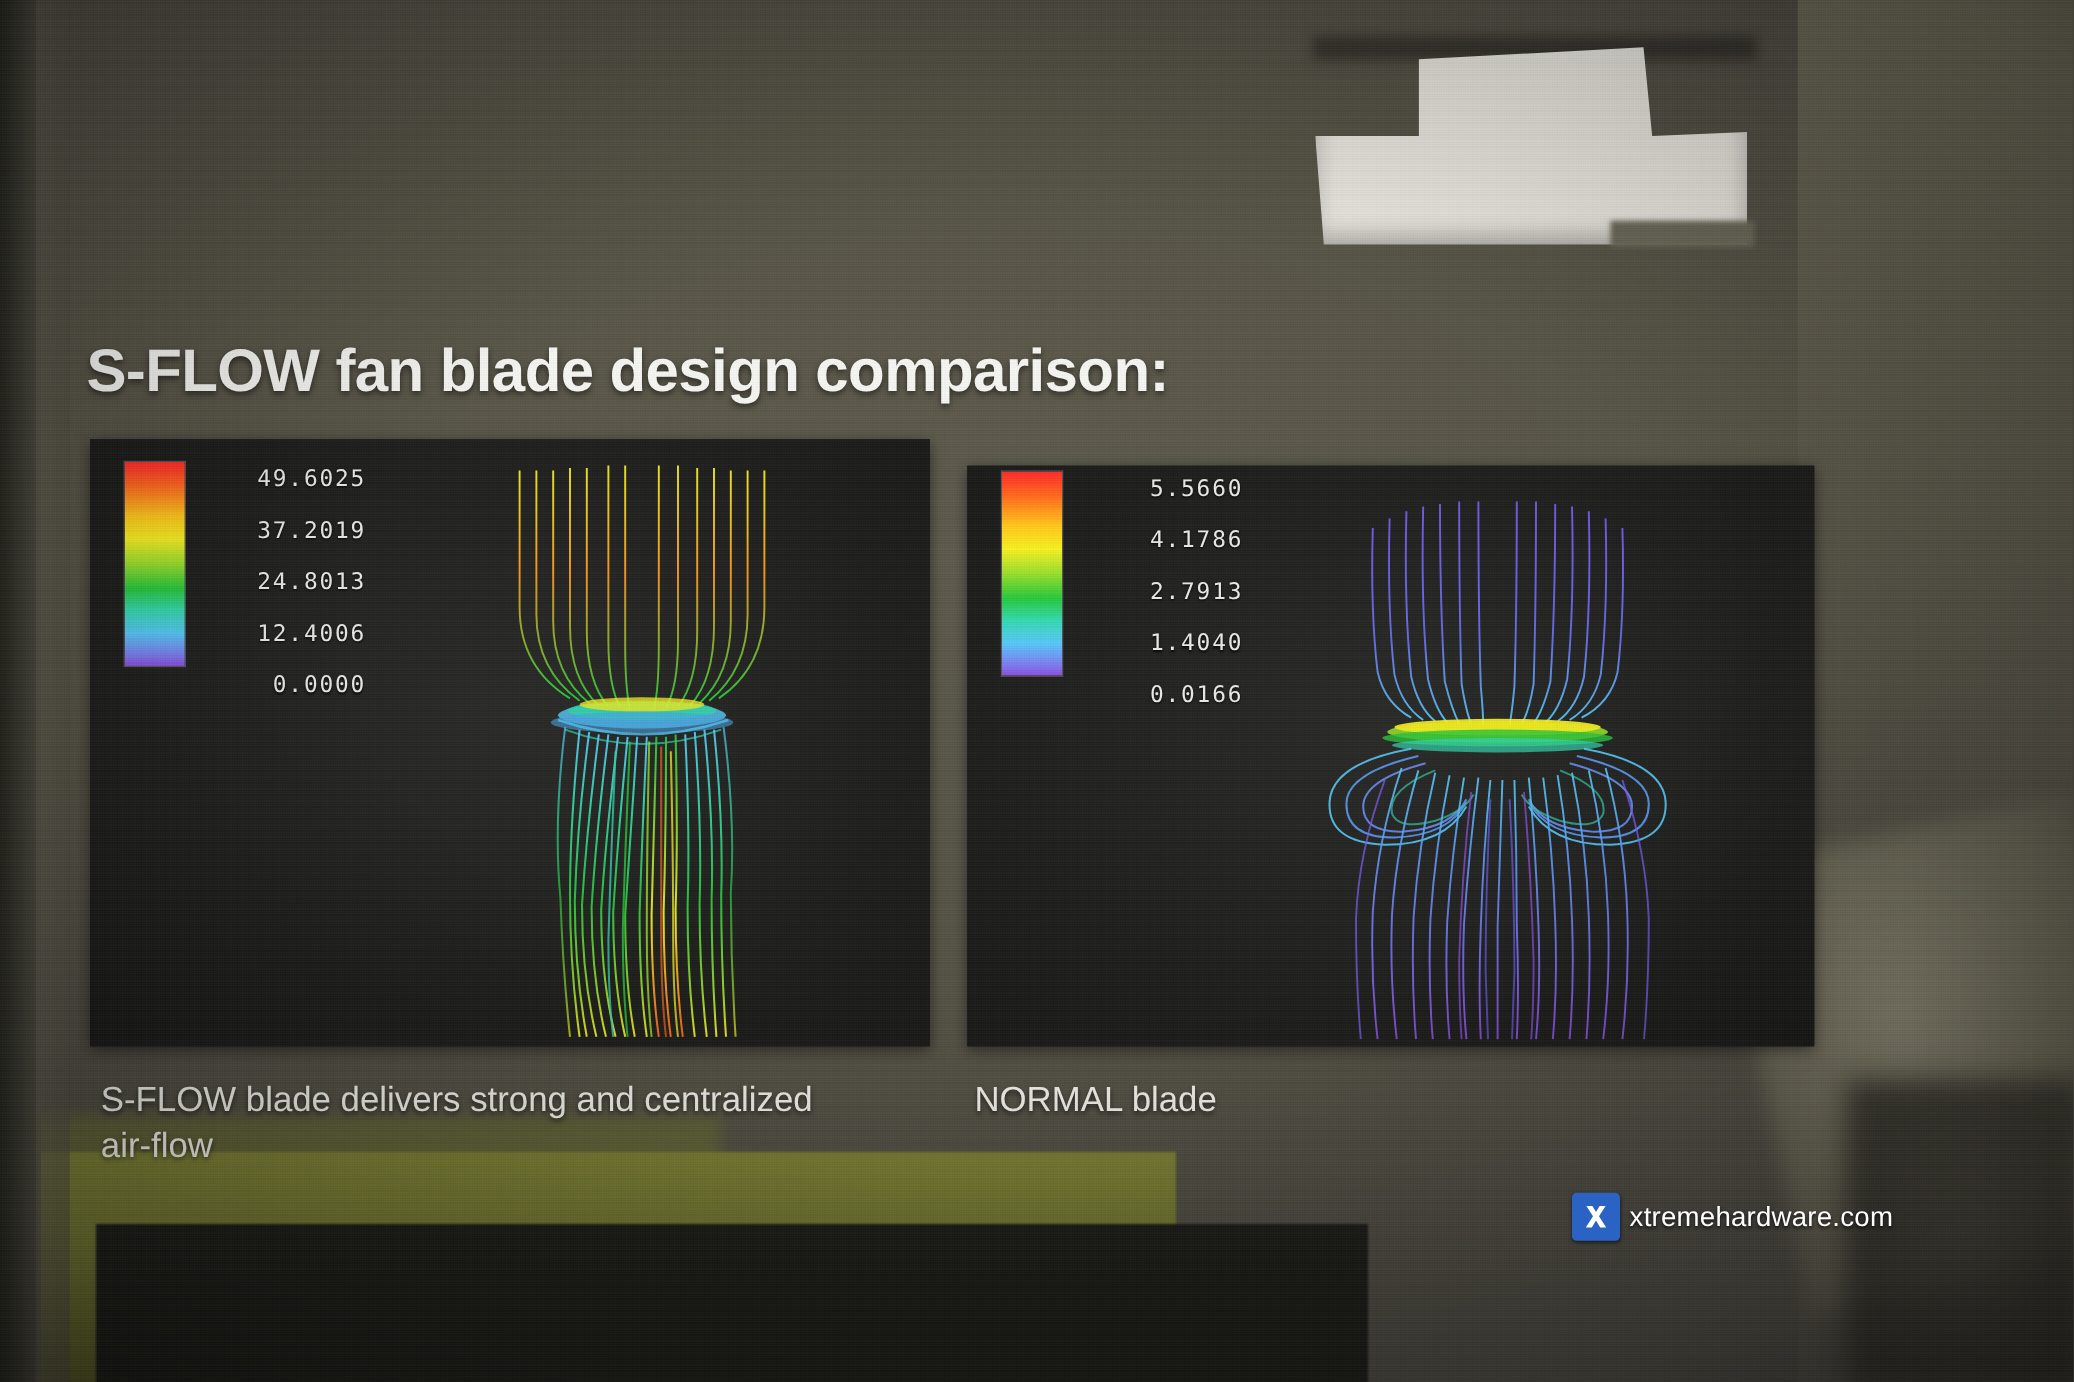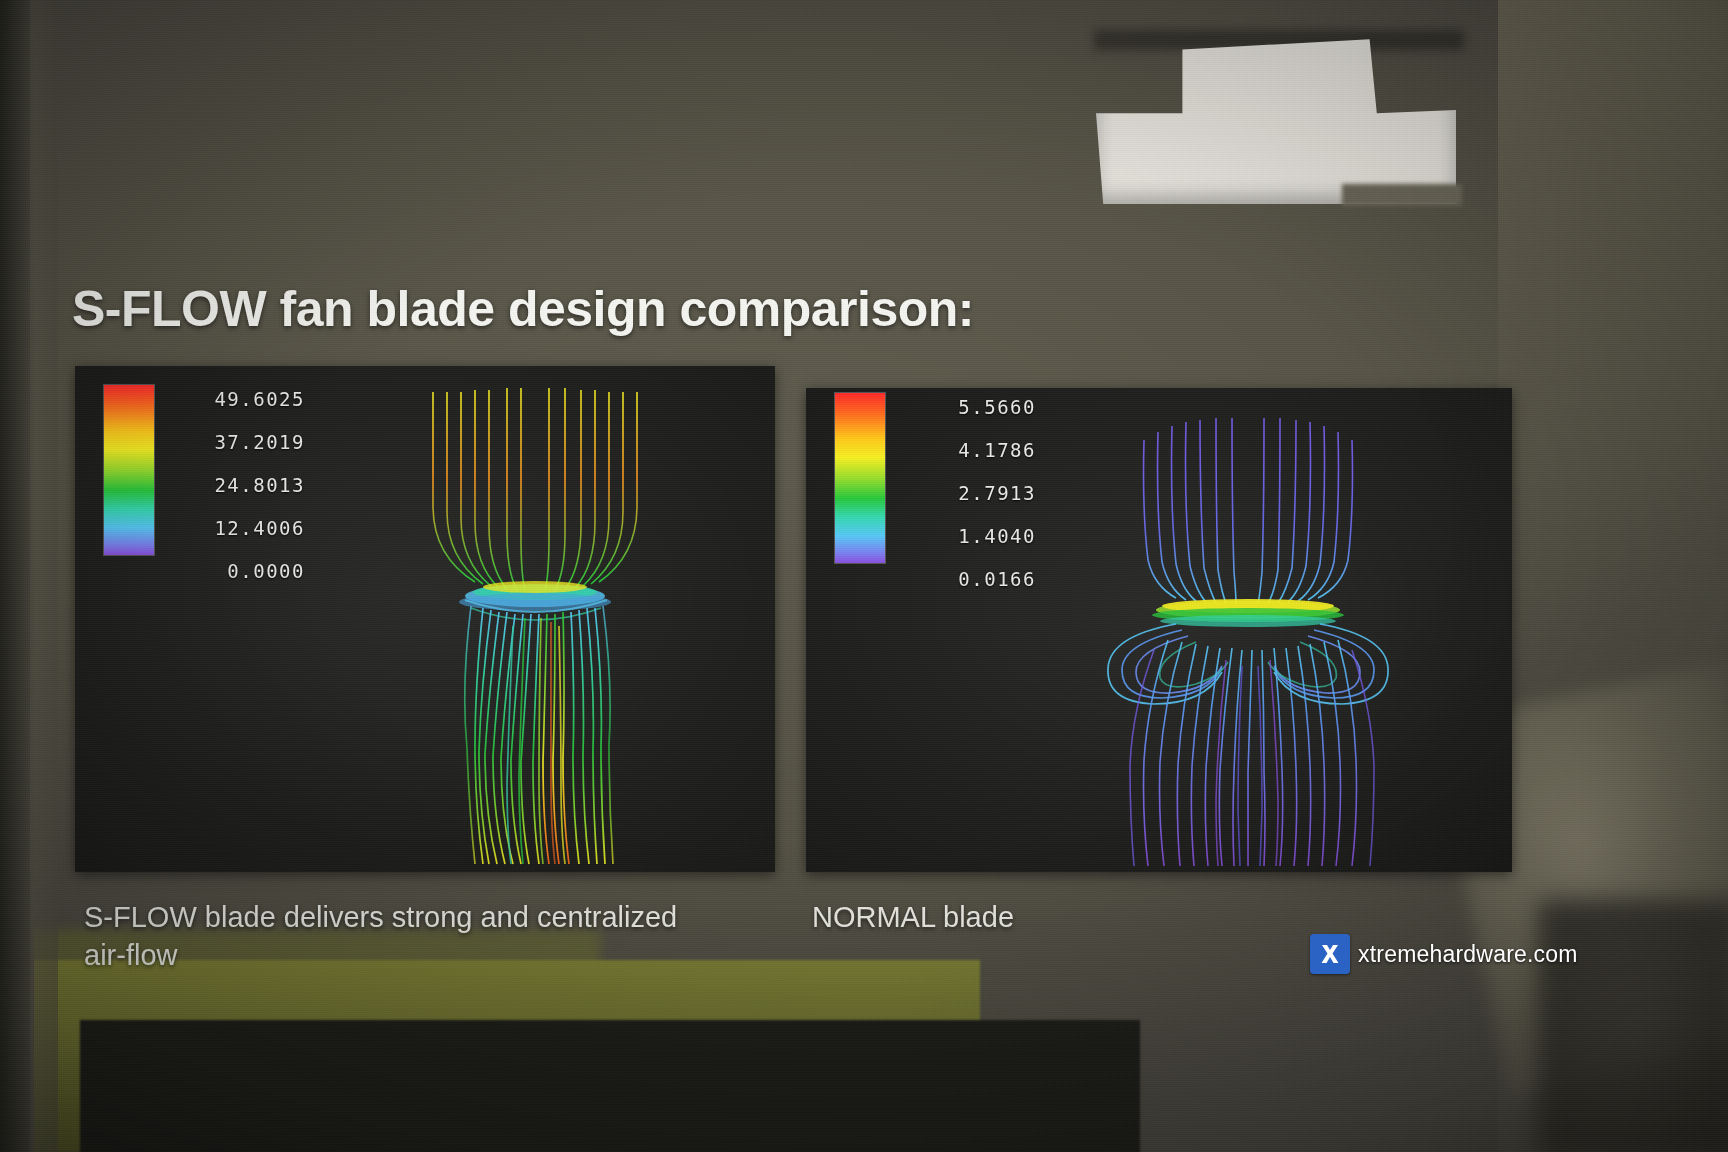--- a/index.html
+++ b/index.html
@@ -136,21 +136,21 @@
 
   
   .caption {
     position:absolute; color:#efefe8; font-size:29px; line-height:1.32;
     text-shadow:0 2px 4px rgba(0,0,0,.6); filter:blur(.25px);
     font-family:"Liberation Sans", sans-serif;
   }
 
   
   #watermark {
-    position:absolute; left:1310px; top:932px; width:402px; height:44px;
+    position:absolute; left:1310px; top:992px; width:402px; height:44px;
     display:flex; align-items:center; gap:8px;
   }
   #watermark .wm-badge {
     width:40px; height:40px; background:#2b63c4; border-radius:4px;
     display:flex; align-items:center; justify-content:center;
     box-shadow:0 1px 3px rgba(0,0,0,.5);
   }
   #watermark .wm-badge svg { display:block; }
   #watermark .wm-text {
     color:#ffffff; font-size:23px; letter-spacing:.2px;

